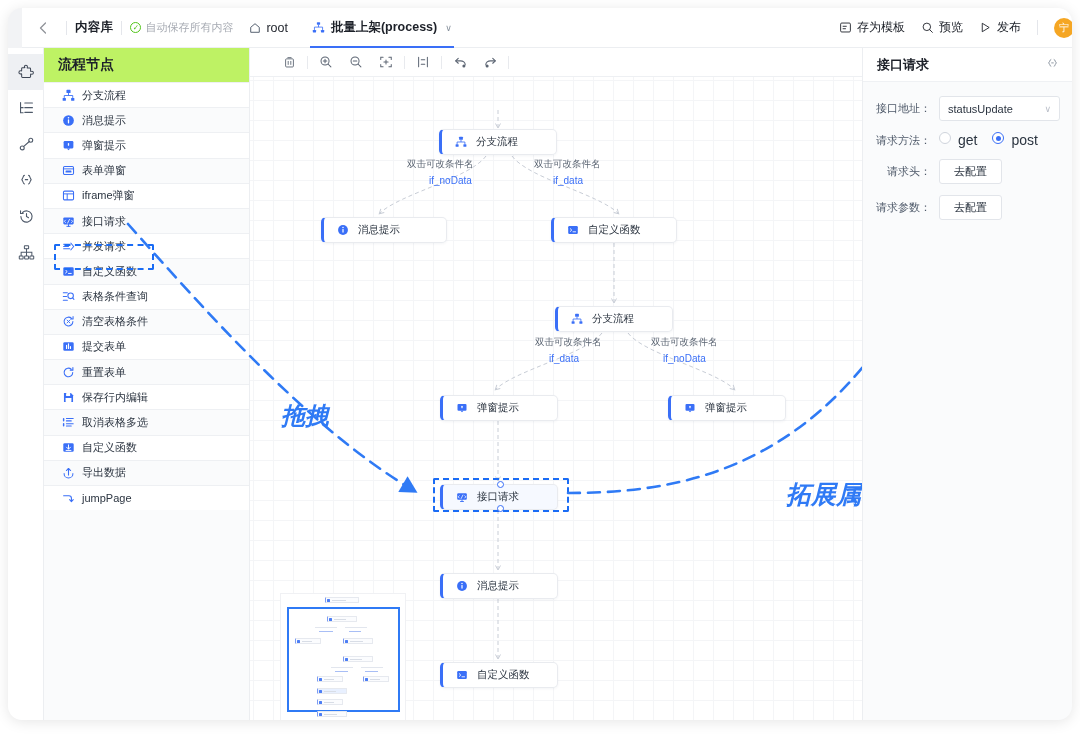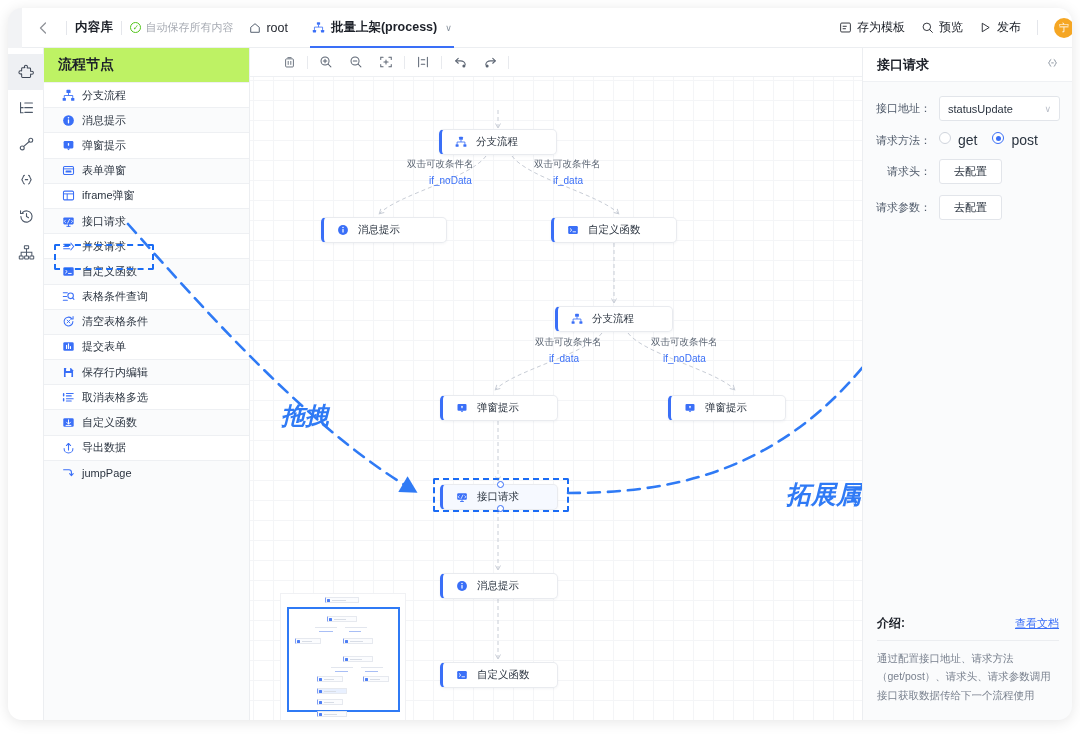--- a/index.html
+++ b/index.html
@@ -440,20 +440,29 @@
           <span>清空表格条件</span>
         </div>
         <div class="np-item">
           <span class="np-ico">
             <svg width="13" height="13" viewBox="0 0 16 16" fill="none">
               <rect x="1.6" y="2.8" width="12.8" height="10.4" rx="1.6" fill="#3a6ff7"></rect>
               <path d="M5.6 10.4V6.6M8 10.4V4.6M10.4 10.4V8.2" stroke="#fff" stroke-width="1.4" stroke-linecap="round"></path>
             </svg>
           </span>
           <span>提交表单</span>
+        </div>
+        <div class="np-item">
+          <span class="np-ico">
+            <svg width="13" height="13" viewBox="0 0 16 16" fill="none">
+              <path d="M13.2 8A5.3 5.3 0 1 1 11.4 4" stroke="#3a6ff7" stroke-width="1.35" fill="none" stroke-linecap="round"></path>
+              <path d="M13.4 1.8v3.3h-3.2" stroke="#3a6ff7" stroke-width="1.35" fill="none" stroke-linecap="round" stroke-linejoin="round"></path>
+            </svg>
+          </span>
+          <span>重置表单</span>
         </div>
         <div class="np-item">
           <span class="np-ico">
             <svg width="13" height="13" viewBox="0 0 16 16" fill="none">
               <path d="M2.4 2.6h8.6l2.6 2.6v8.2H2.4z" fill="#3a6ff7"></path>
               <rect x="5" y="2.6" width="5" height="3.6" rx="0.5" fill="#fff"></rect>
               <rect x="4.4" y="8.6" width="7.2" height="4.8" rx="0.6" fill="#fff"></rect>
             </svg>
           </span>
           <span>保存行内编辑</span>
@@ -780,23 +789,15 @@
       <div class="frow">
         <div class="flabel">请求头：</div>
         <div class="fbtn">去配置</div>
       </div>
       <div class="frow">
         <div class="flabel">请求参数：</div>
         <div class="fbtn">去配置</div>
       </div>
     </div>
 
-    <div class="rp-foot">
-      <div class="rp-foot-head">
-        <span class="rp-intro">介绍:</span>
-        <span class="rp-doc">查看文档</span>
-      </div>
-      <div class="rp-divider"></div>
-      <div class="rp-desc">通过配置接口地址、请求方法（get/post）、请求头、请求参数调用接口获取数据传给下一个流程使用</div>
-    </div>
   </div>
 
 </div>
 
 </body></html>

